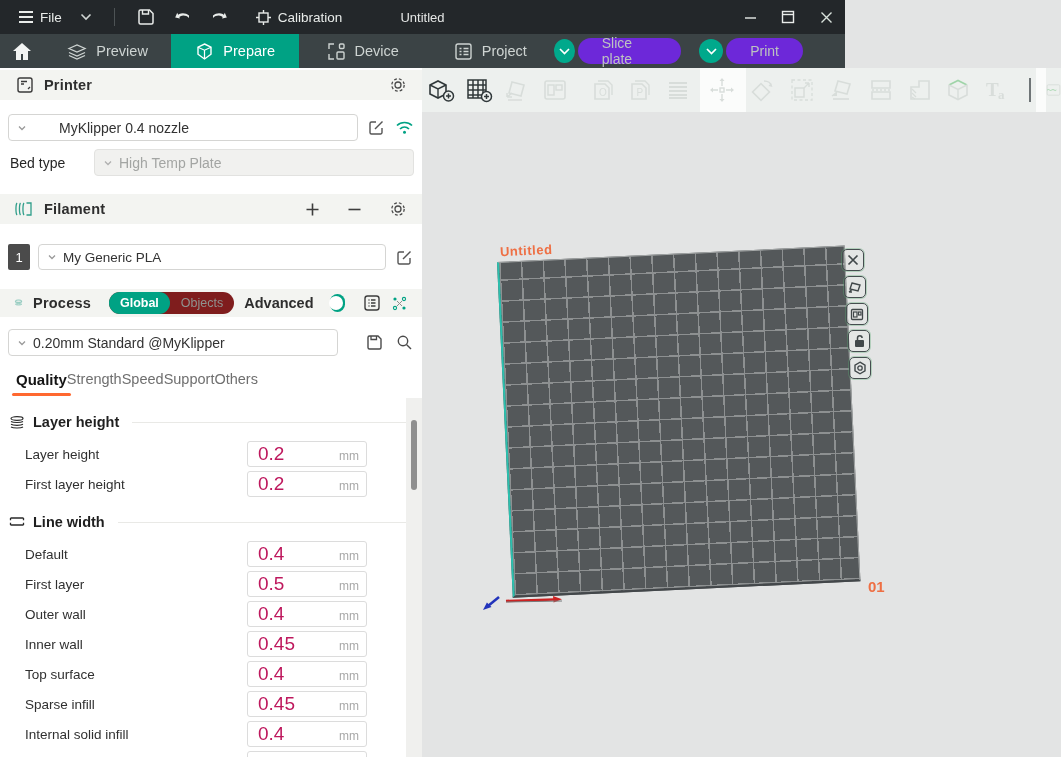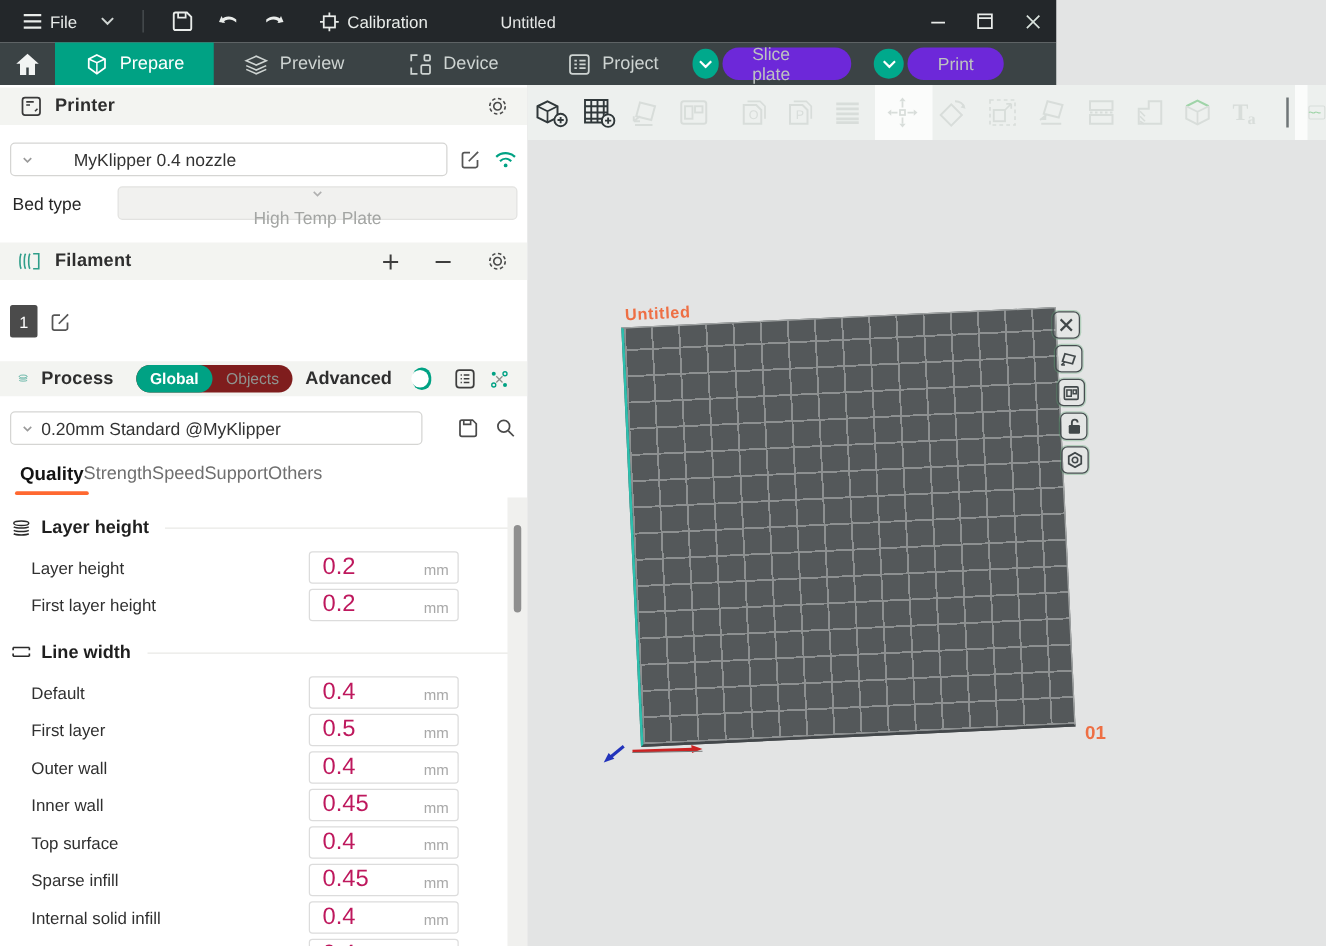--- a/index.html
+++ b/index.html
@@ -36,21 +36,21 @@
   .sidebar { position:absolute; left:0; top:68px; width:422px; height:689px; background:#fff; overflow:hidden; }
   .sec-header { height:30px; background:#f3f4f1; display:flex; align-items:center; padding:0 14px; gap:10px; }
   .sec-title { font-size:14.5px; font-weight:700; color:#2e2e2e; letter-spacing:.2px; }
   .icon-btn { display:flex; align-items:center; justify-content:center; width:20px; height:20px; cursor:pointer; }
   .ml-auto { margin-left:auto; }
 
   .combo-row { display:flex; align-items:center; margin:0 8px; gap:8px; }
   .combo { height:27px; background:#fff; border:1px solid #d5d5d3; border-radius:4px;
            display:flex; align-items:center; padding:0 8px; gap:6px; cursor:pointer; }
   .combo-text { font-size:14px; color:#333; white-space:nowrap; }
-  .combo.disabled { background:#f1f1ef; border-color:#e2e2e0;flex-direction:column; }
+  .combo.disabled { background:#f1f1ef; border-color:#e2e2e0; }
   .combo.disabled .combo-text { color:#a3a5a3; }
   .chev { width:10px; height:10px; flex:0 0 auto; }
 
   .bed-row { display:flex; align-items:center; margin:8px 8px 0 8px; }
   .bed-label { font-size:14px; color:#262626; padding-left:2px; width:86px; }
 
   .fil-badge { width:22px; height:26px; background:#4b4b4b; color:#fff; font-size:13px;
                display:flex; align-items:center; justify-content:center; border-radius:2px; flex:0 0 auto; }
 
   .seg-pill { display:flex; align-items:center; height:22px; background:#7f1d1d; border-radius:11px; margin-left:8px; }
@@ -174,33 +174,33 @@
       </div>
     </div>
   </div>
 
   <div class="tabbar">
     <div class="home-btn">
       <svg width="20" height="19" viewBox="0 0 20 19">
         <path d="M10 1 19 9h-3v9h-5v-6H9v6H4V9H1z" fill="#f2f4f3"></path>
       </svg>
     </div>
+    <div class="main-tab">
+      <svg width="20" height="19" viewBox="0 0 20 19">
+        <path d="M2 6.5 10 3l8 3.5-8 3.5z" fill="none" stroke="#ced4d2" stroke-width="1.3"></path>
+        <path d="M2 10.5 10 14l8-3.5M2 13.5 10 17l8-3.5" fill="none" stroke="#ced4d2" stroke-width="1.3"></path>
+      </svg>
+      <span>Preview</span>
+    </div>
     <div class="main-tab active">
       <svg width="19" height="19" viewBox="0 0 19 19">
         <path d="M9.5 2 16 5.2v7L9.5 17 3 12.2v-7z" fill="none" stroke="#ffffff" stroke-width="1.4"></path>
         <path d="M3 5.2l6.5 3 6.5-3M9.5 8.2V17" fill="none" stroke="#ffffff" stroke-width="1.2"></path>
       </svg>
       <span>Prepare</span>
-    </div>
-    <div class="main-tab">
-      <svg width="20" height="19" viewBox="0 0 20 19">
-        <path d="M2 6.5 10 3l8 3.5-8 3.5z" fill="none" stroke="#ced4d2" stroke-width="1.3"></path>
-        <path d="M2 10.5 10 14l8-3.5M2 13.5 10 17l8-3.5" fill="none" stroke="#ced4d2" stroke-width="1.3"></path>
-      </svg>
-      <span>Preview</span>
     </div>
     <div class="main-tab">
       <svg width="19" height="19" viewBox="0 0 19 19">
         <path d="M7 2H2v5M2 12v5h5" fill="none" stroke="#ced4d2" stroke-width="1.4"></path>
         <rect x="10" y="10" width="7" height="7" rx="1" fill="none" stroke="#ced4d2" stroke-width="1.4"></rect>
         <rect x="12.5" y="2" width="4.5" height="4.5" rx="1" fill="none" stroke="#ced4d2" stroke-width="1.4"></rect>
       </svg>
       <span>Device</span>
     </div>
     <div class="main-tab">
@@ -299,20 +299,26 @@
       </span>
       <span class="icon-btn">
         <svg width="18" height="18" viewBox="0 0 18 18">
           <circle cx="9" cy="9" r="3" fill="none" stroke="#4a4a4a" stroke-width="1.3"></circle>
           <circle cx="9" cy="9" r="6.2" fill="none" stroke="#4a4a4a" stroke-width="1.3" stroke-dasharray="2.8 2.1"></circle>
         </svg>
       </span>
     </div>
     <div class="combo-row" style="margin-top:20px;">
       <div class="fil-badge">1</div>
+      <div class="combo" style="flex:1; height:26px;">
+        <svg class="chev" viewBox="0 0 10 10">
+          <path d="M2 3.5 5 6.5 8 3.5" stroke="#9a9a9a" stroke-width="1.3" fill="none"></path>
+        </svg>
+        <span class="combo-text" style="font-size:13.5px;">My Generic PLA</span>
+      </div>
       <span class="icon-btn">
         <svg width="17" height="17" viewBox="0 0 17 17">
           <path d="M14 9v4.5A1.5 1.5 0 0 1 12.5 15h-9A1.5 1.5 0 0 1 2 13.5v-9A1.5 1.5 0 0 1 3.5 3H8" fill="none" stroke="#555" stroke-width="1.4"></path>
           <path d="M7 10 14.5 2.5" stroke="#555" stroke-width="1.4"></path>
         </svg>
       </span>
     </div>
 
     <div class="sec-header" style="margin-top:19px; height:28px;">
       <svg width="20" height="18" viewBox="0 0 20 18">

